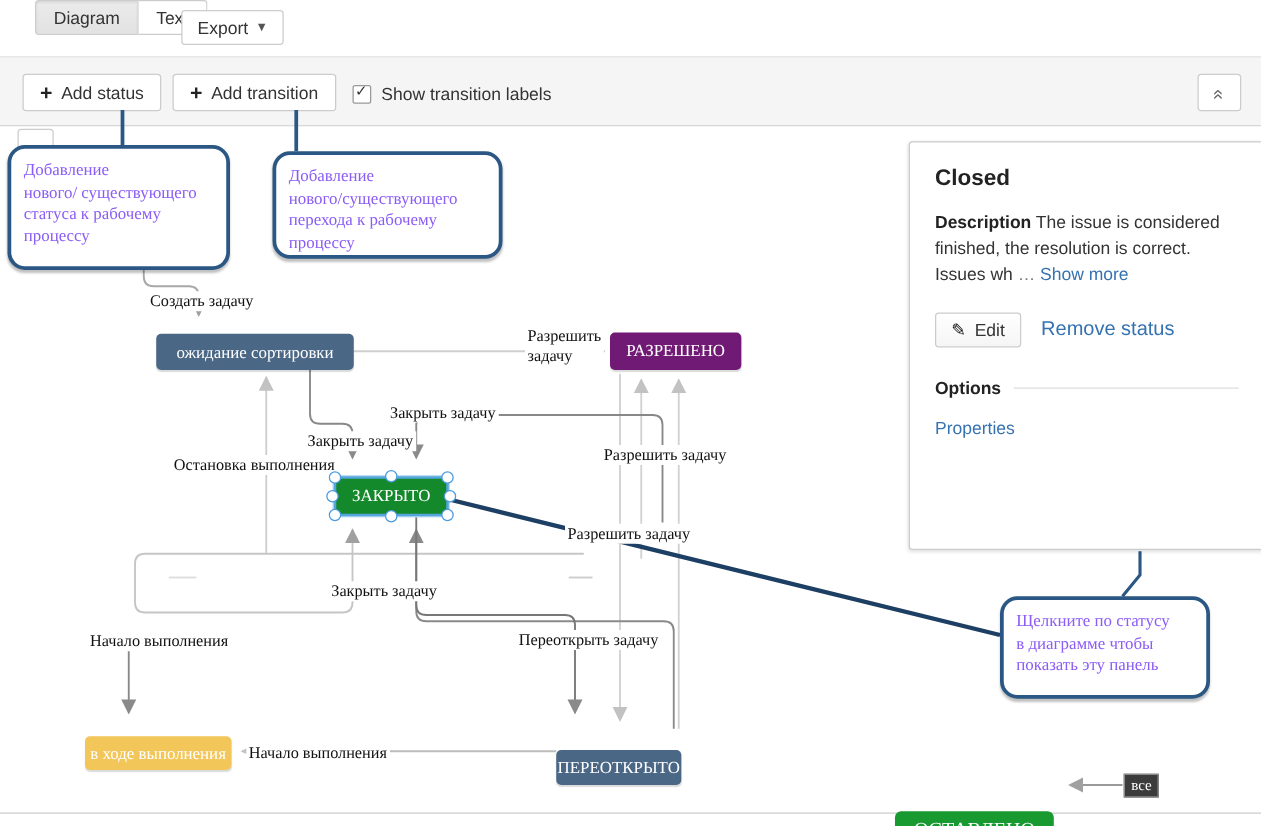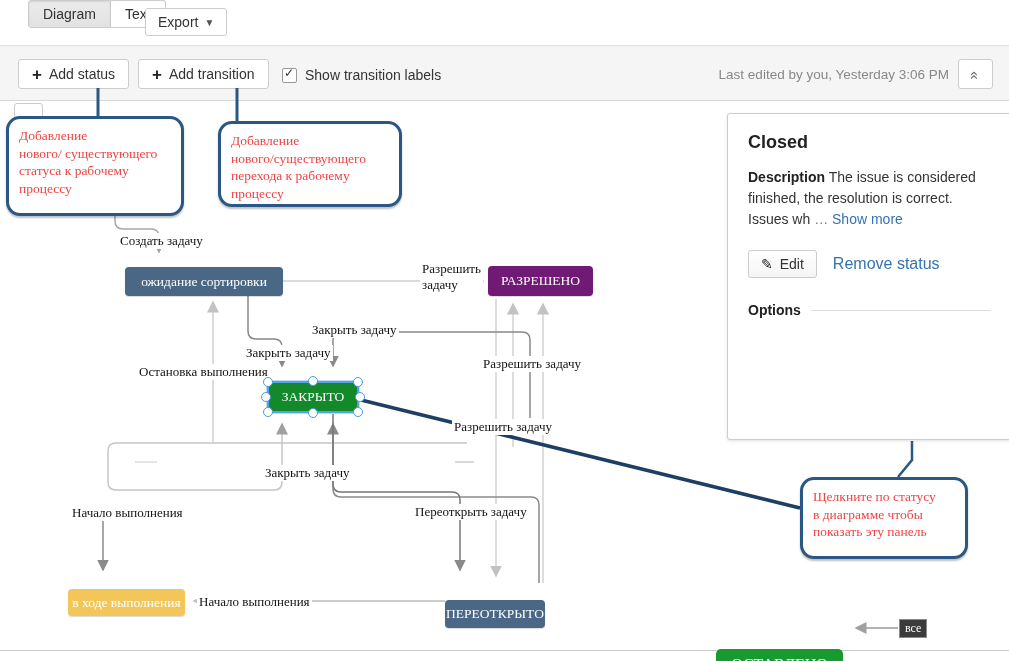--- a/index.html
+++ b/index.html
@@ -57,21 +57,21 @@
   .n3{left:68px;top:589px;width:117px;height:27px;background:#f3c65a;}
   .n4{left:445px;top:588px;width:100px;height:28px;background:#4a6785;margin-top:12px;}
   .n5{left:716px;top:612px;width:127px;height:32px;background:#189a31;font-size:16px;border-radius:5px;margin-top:37px;}
   .h{position:absolute;width:8px;height:8px;border:1.5px solid #4a9ade;background:#fff;border-radius:50%;z-index:4;}
   .h.tl{left:-6px;top:-6px;} .h.tm{left:calc(50% - 5px);top:-7px;} .h.tr{right:-6px;top:-6px;}
   .h.ml{left:-8px;top:calc(50% - 5px);} .h.mr{right:-8px;top:calc(50% - 5px);}
   .h.bl{left:-6px;bottom:-6px;} .h.bm{left:calc(50% - 5px);bottom:-7px;} .h.br{right:-6px;bottom:-6px;}
 
   
   .callout{position:absolute;z-index:5;background:#fff;border:3px solid #2a5783;border-radius:14px;
-           font-family:"Liberation Serif",serif;font-size:13.5px;color:#ef4444;padding:8px 10px;
+           font-family:"Liberation Serif",serif;font-size:13.5px;color:#8b5cf6;padding:8px 10px;
            white-space:pre-line;line-height:1.3;box-shadow:0 2px 2px rgba(0,0,0,.25);}
   .c1{left:6px;top:116px;width:152px;height:78px;}
   .c2{left:218px;top:121px;width:158px;height:64px;}
   .c3{left:800px;top:477px;width:142px;height:60px;}
 
   .straytext{position:absolute;left:16px;top:193px;z-index:4;font-family:"Liberation Serif",serif;
              font-size:14px;color:#000;}
   .ghostbtn{position:absolute;left:14px;top:103px;width:27px;height:24px;border:1px solid #ccc;background:#fff;
             border-radius:3px;z-index:4;}
 
@@ -115,21 +115,20 @@
       <span>Add status</span>
     </div>
     <div class="btn" style="left:138px;">
       <span class="plus">+</span>
       <span>Add transition</span>
     </div>
     <label class="showlabels">
       <span class="chk checked"></span>
       <span>Show transition labels</span>
     </label>
-    <span class="lastedited">Last edited by you, Yesterday 3:06 PM</span>
     <div class="collapsebtn">
       <span class="dblchev">«</span>
     </div>
   </div>
 
   <svg class="wires" width="1009" height="661">
     <defs>
       <marker id="aD" markerWidth="9" markerHeight="9" refX="7" refY="4" orient="auto">
           <path d="M0,0 L8,4 L0,8 z" fill="#8a8a8a"></path>
         </marker>
@@ -223,16 +222,19 @@
       <div class="editbtn">
         <span class="pencil">✎</span>
         <span>Edit</span>
       </div>
       <a class="link">Remove status</a>
     </div>
     <div class="optrow">
       <b>Options</b>
       <span class="optline"></span>
     </div>
+    <div class="props">
+      <a class="link">Properties</a>
+    </div>
   </div>
 
   <div class="canvasline"></div>
 </div>
 
 </body></html>

